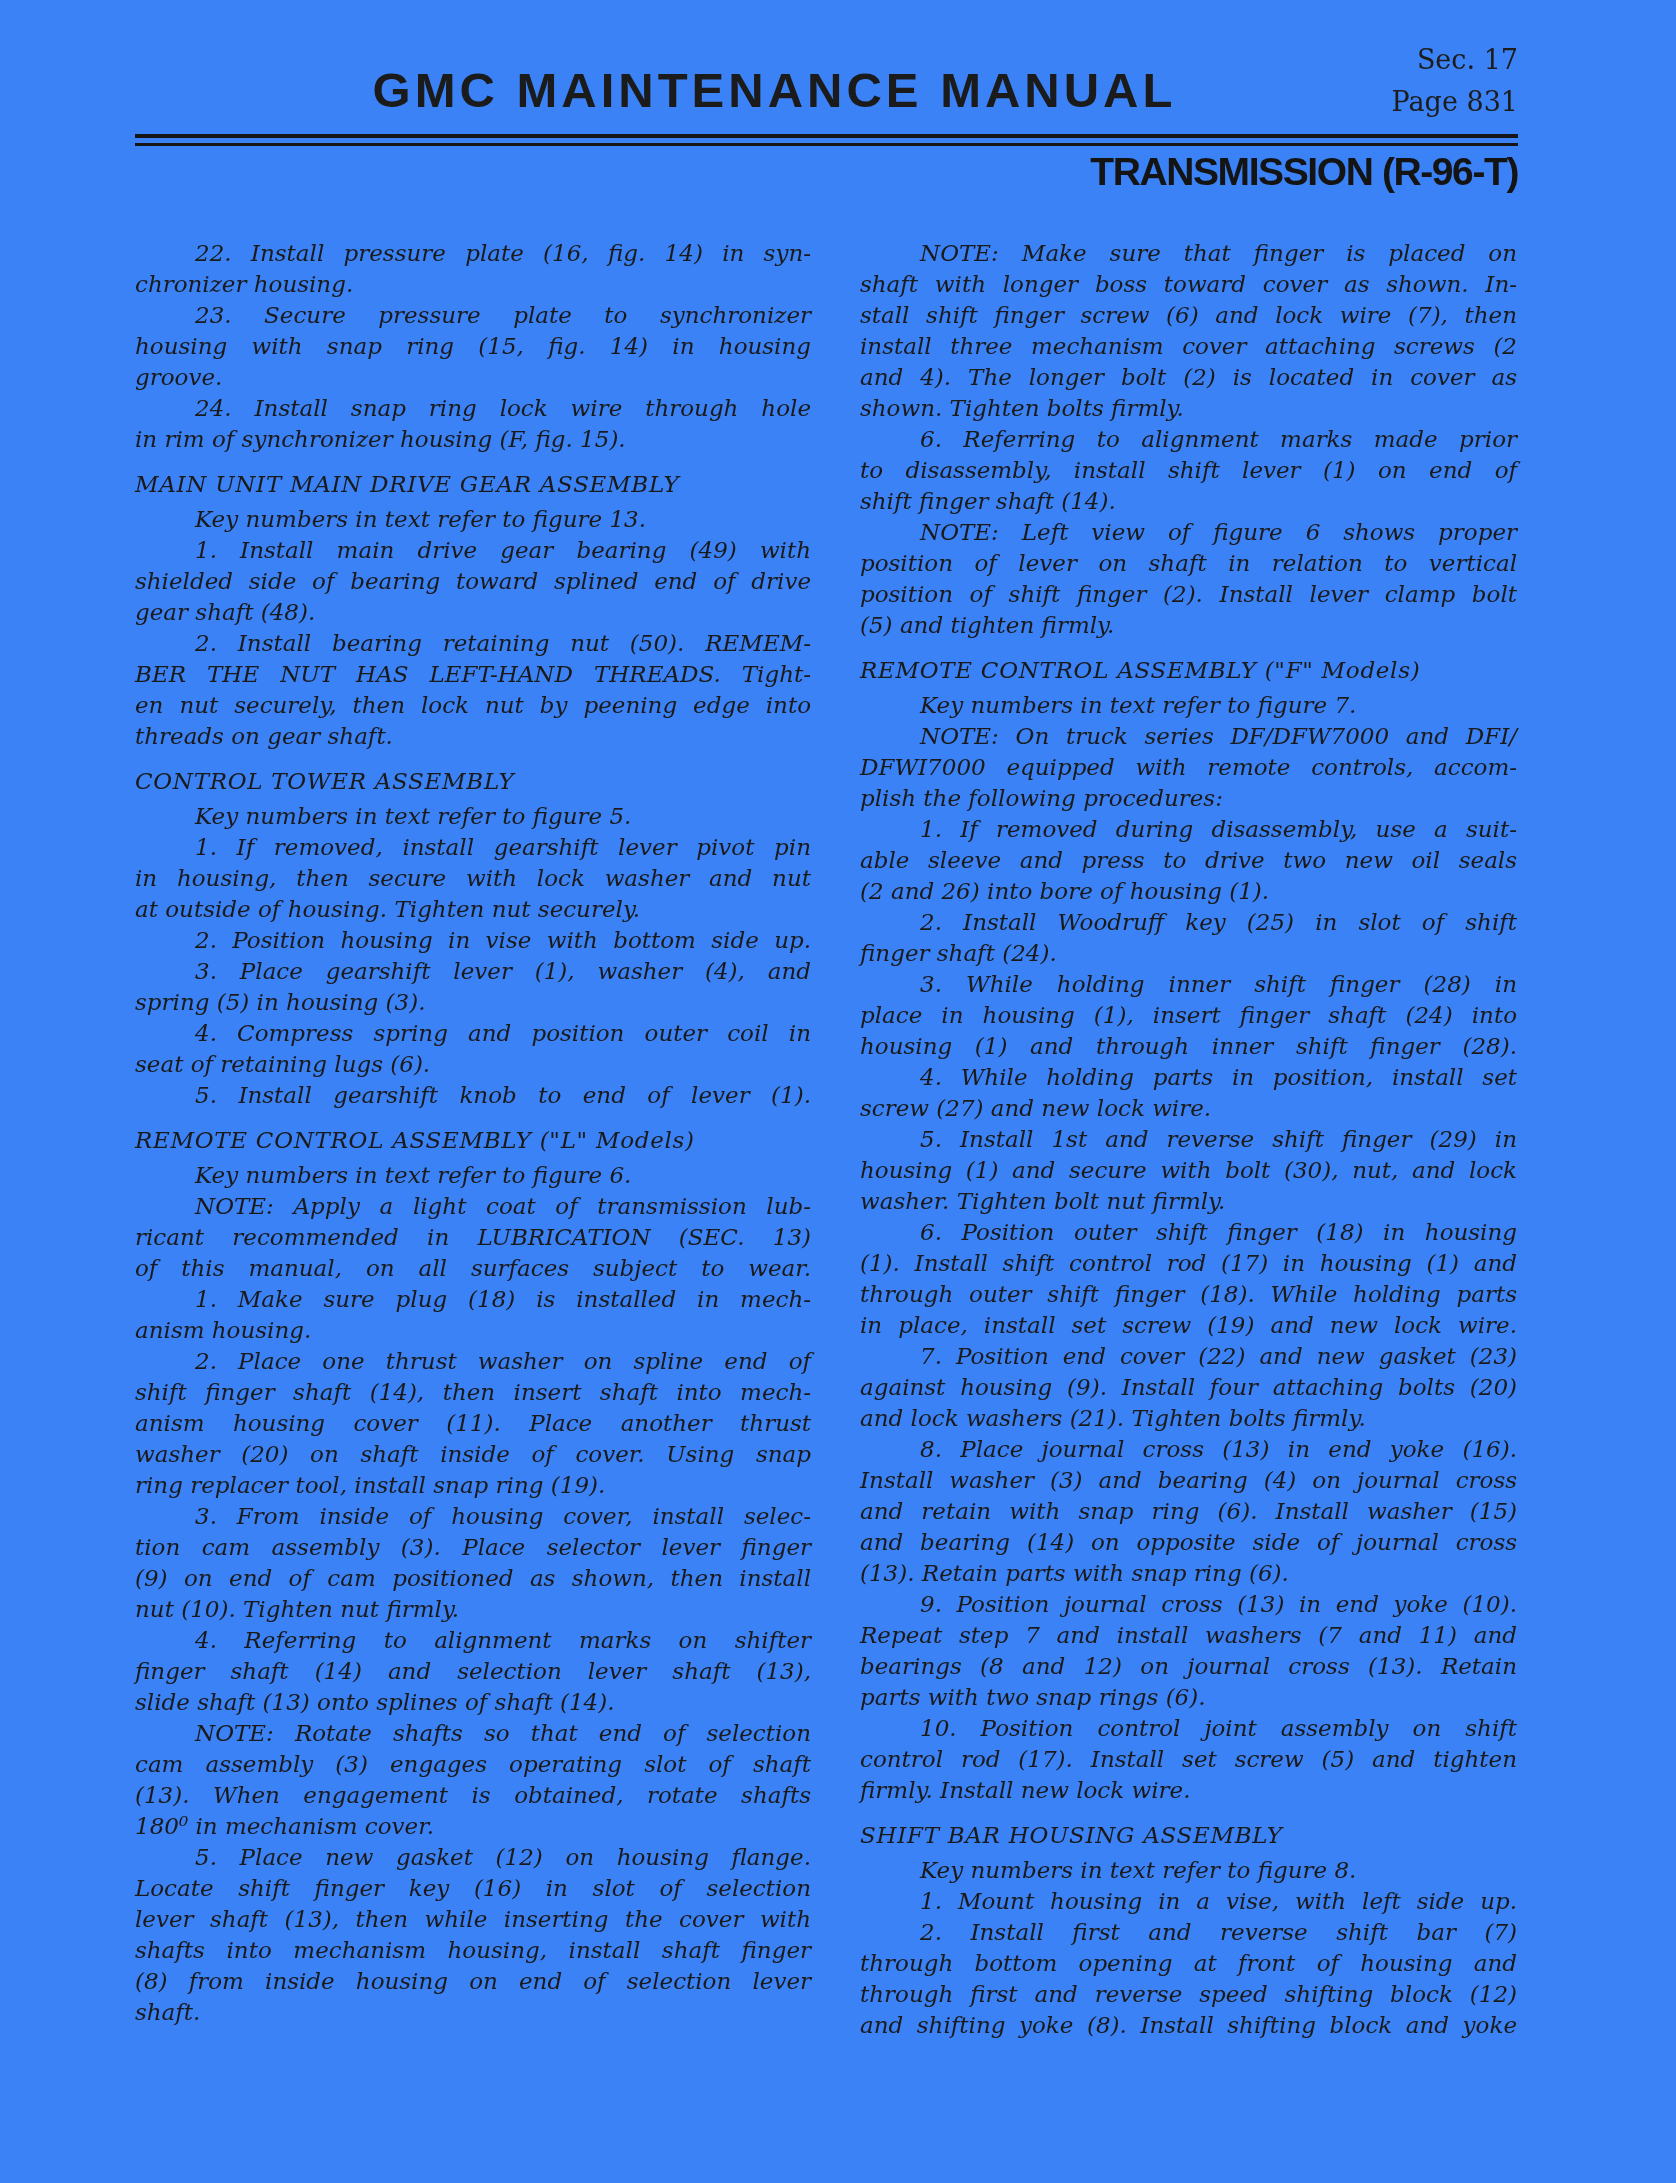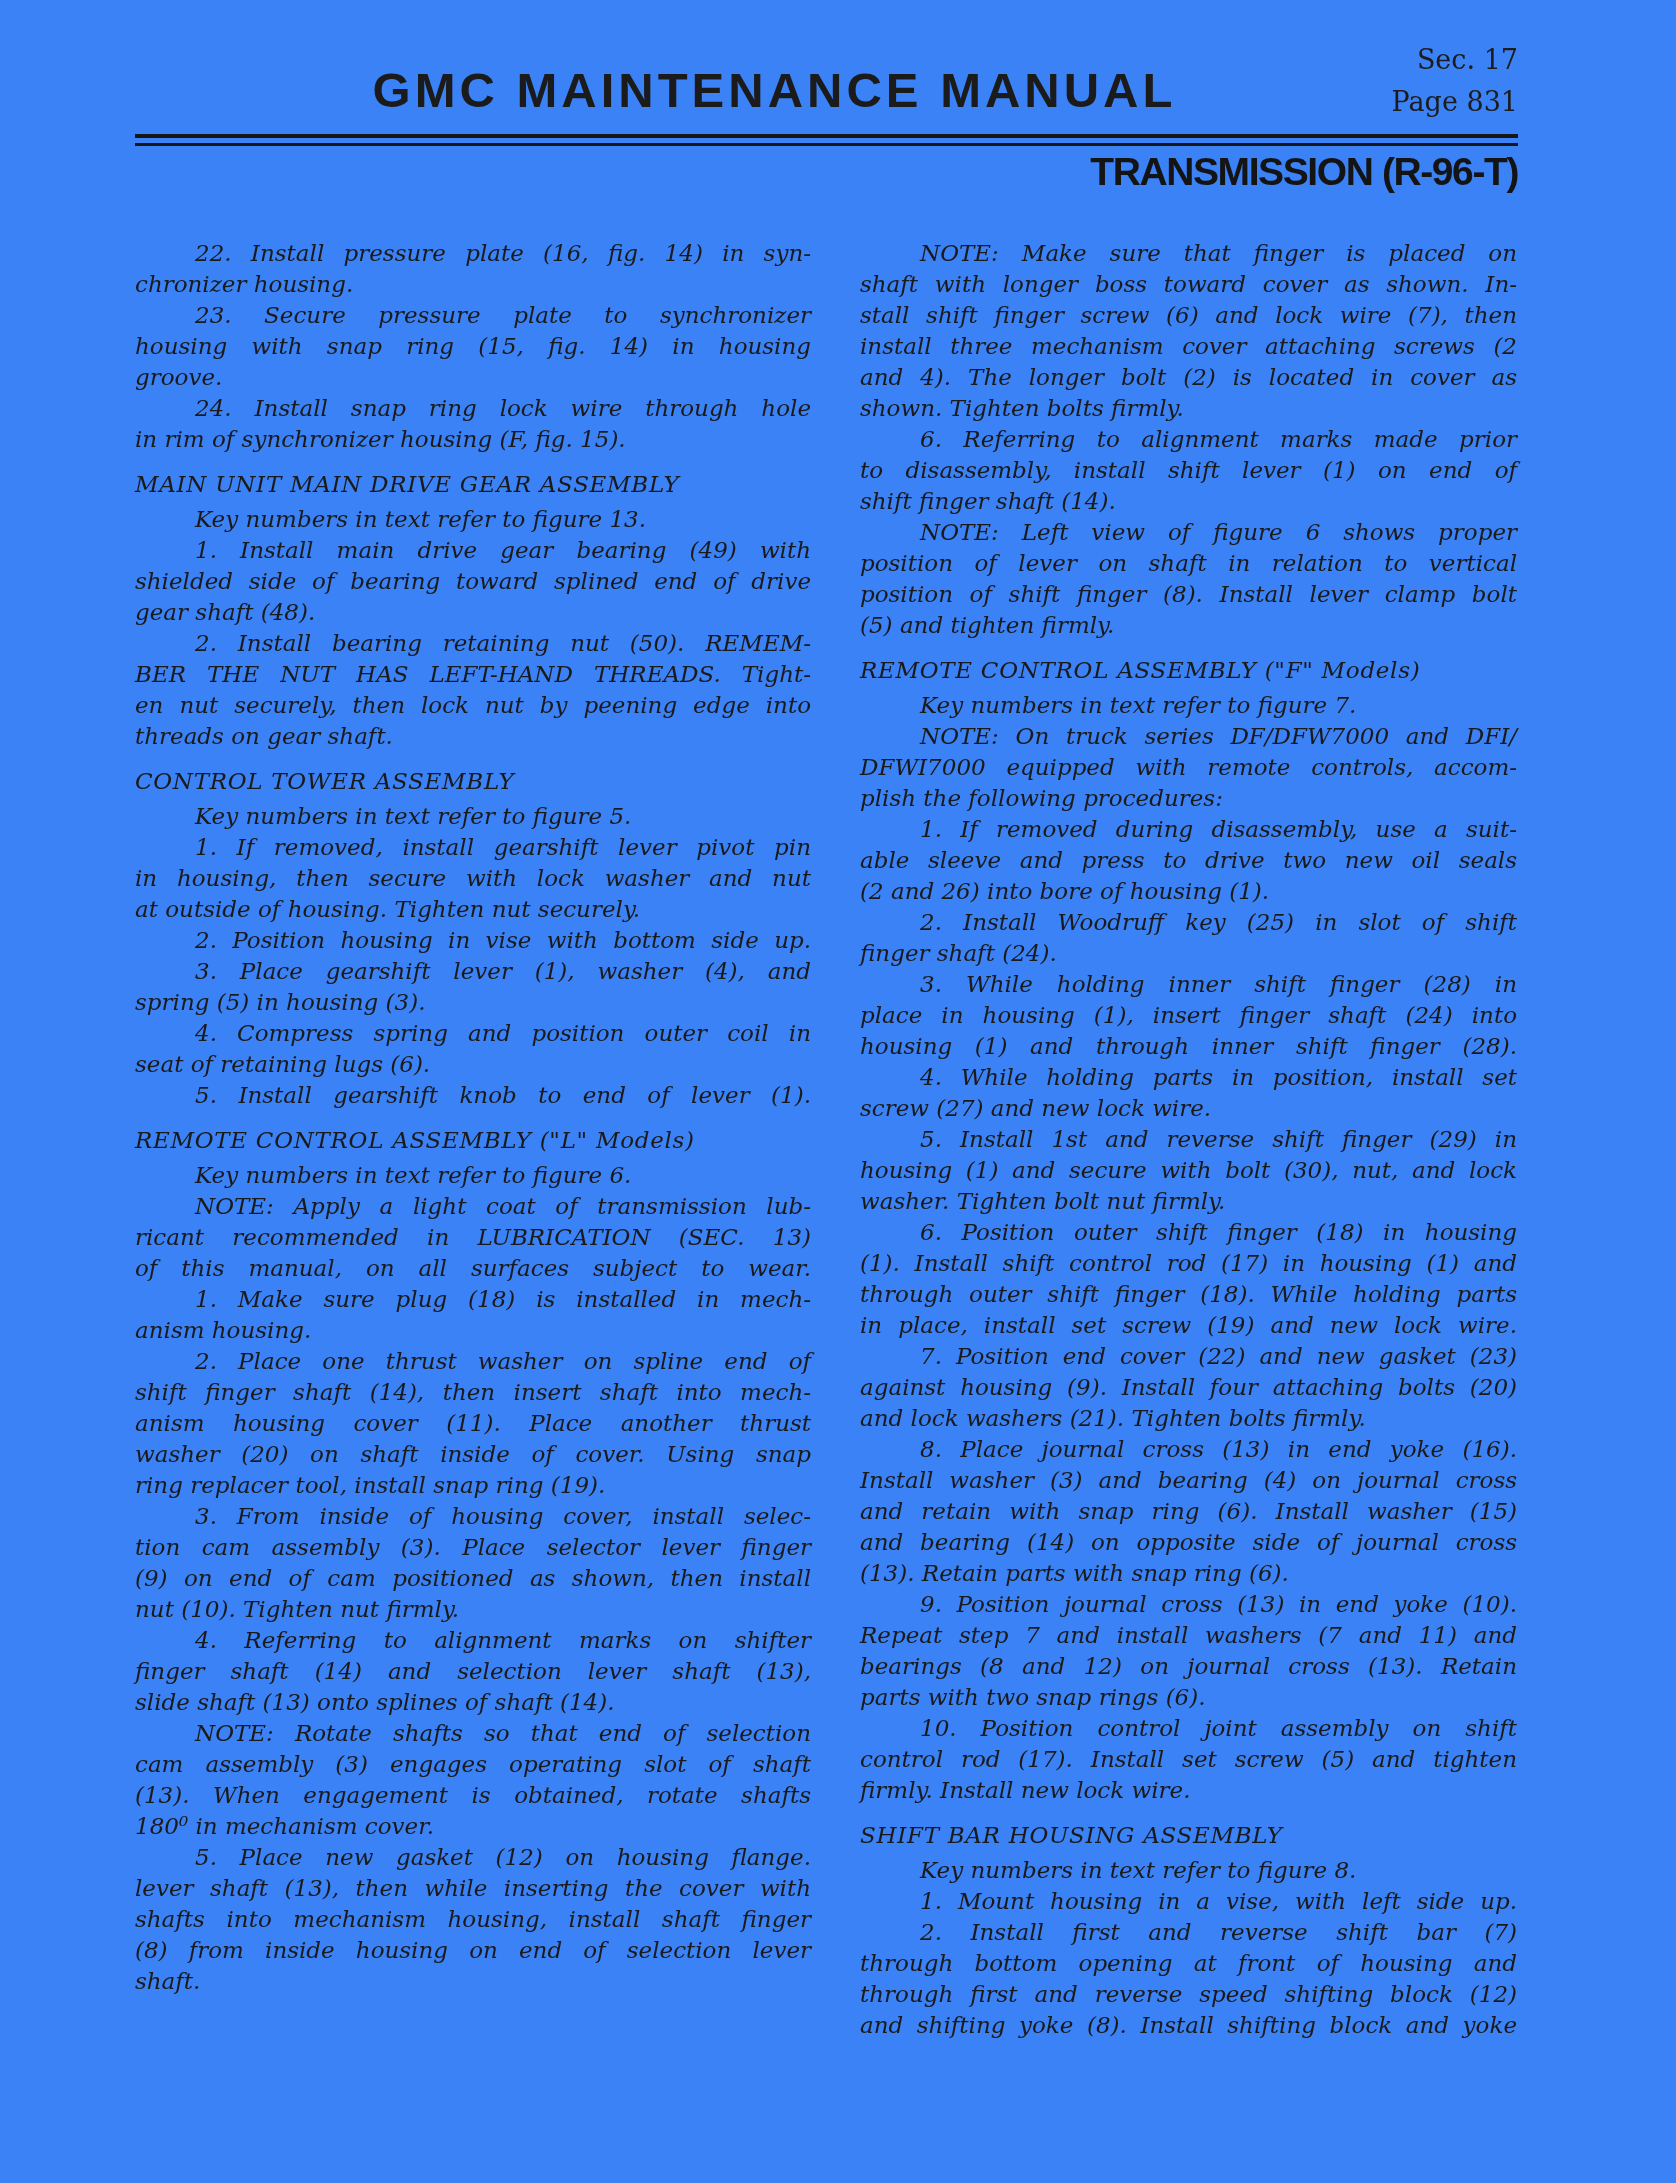--- a/index.html
+++ b/index.html
@@ -195,20 +195,21 @@
           <div class="line last">slide shaft (13) onto splines of shaft (14).</div>
         </div>
         <div class="para">
           <div class="line first">NOTE: Rotate shafts so that end of selection</div>
           <div class="line">cam assembly (3) engages operating slot of shaft</div>
           <div class="line">(13). When engagement is obtained, rotate shafts</div>
           <div class="line last">180⁰ in mechanism cover.</div>
         </div>
         <div class="para">
           <div class="line first">5. Place new gasket (12) on housing flange.</div>
+          <div class="line">Locate shift finger key (16) in slot of selection</div>
           <div class="line">lever shaft (13), then while inserting the cover with</div>
           <div class="line">shafts into mechanism housing, install shaft finger</div>
           <div class="line">(8) from inside housing on end of selection lever</div>
           <div class="line last">shaft.</div>
         </div>
       </div>
     <div class="column right" id="col-right">
         <div class="para">
           <div class="line first">NOTE: Make sure that finger is placed on</div>
           <div class="line">shaft with longer boss toward cover as shown. In-</div>
@@ -218,21 +219,21 @@
           <div class="line last">shown. Tighten bolts firmly.</div>
         </div>
         <div class="para">
           <div class="line first">6. Referring to alignment marks made prior</div>
           <div class="line">to disassembly, install shift lever (1) on end of</div>
           <div class="line last">shift finger shaft (14).</div>
         </div>
         <div class="para">
           <div class="line first">NOTE: Left view of figure 6 shows proper</div>
           <div class="line">position of lever on shaft in relation to vertical</div>
-          <div class="line">position of shift finger (8). Install lever clamp bolt</div>
+          <div class="line">position of shift finger (2). Install lever clamp bolt</div>
           <div class="line last">(5) and tighten firmly.</div>
         </div>
         <div class="col-heading">REMOTE CONTROL ASSEMBLY ("F" Models)</div>
         <div class="para">
           <div class="line first last">Key numbers in text refer to figure 7.</div>
         </div>
         <div class="para">
           <div class="line first">NOTE: On truck series DF/DFW7000 and DFI/</div>
           <div class="line">DFWI7000 equipped with remote controls, accom-</div>
           <div class="line last">plish the following procedures:</div>

